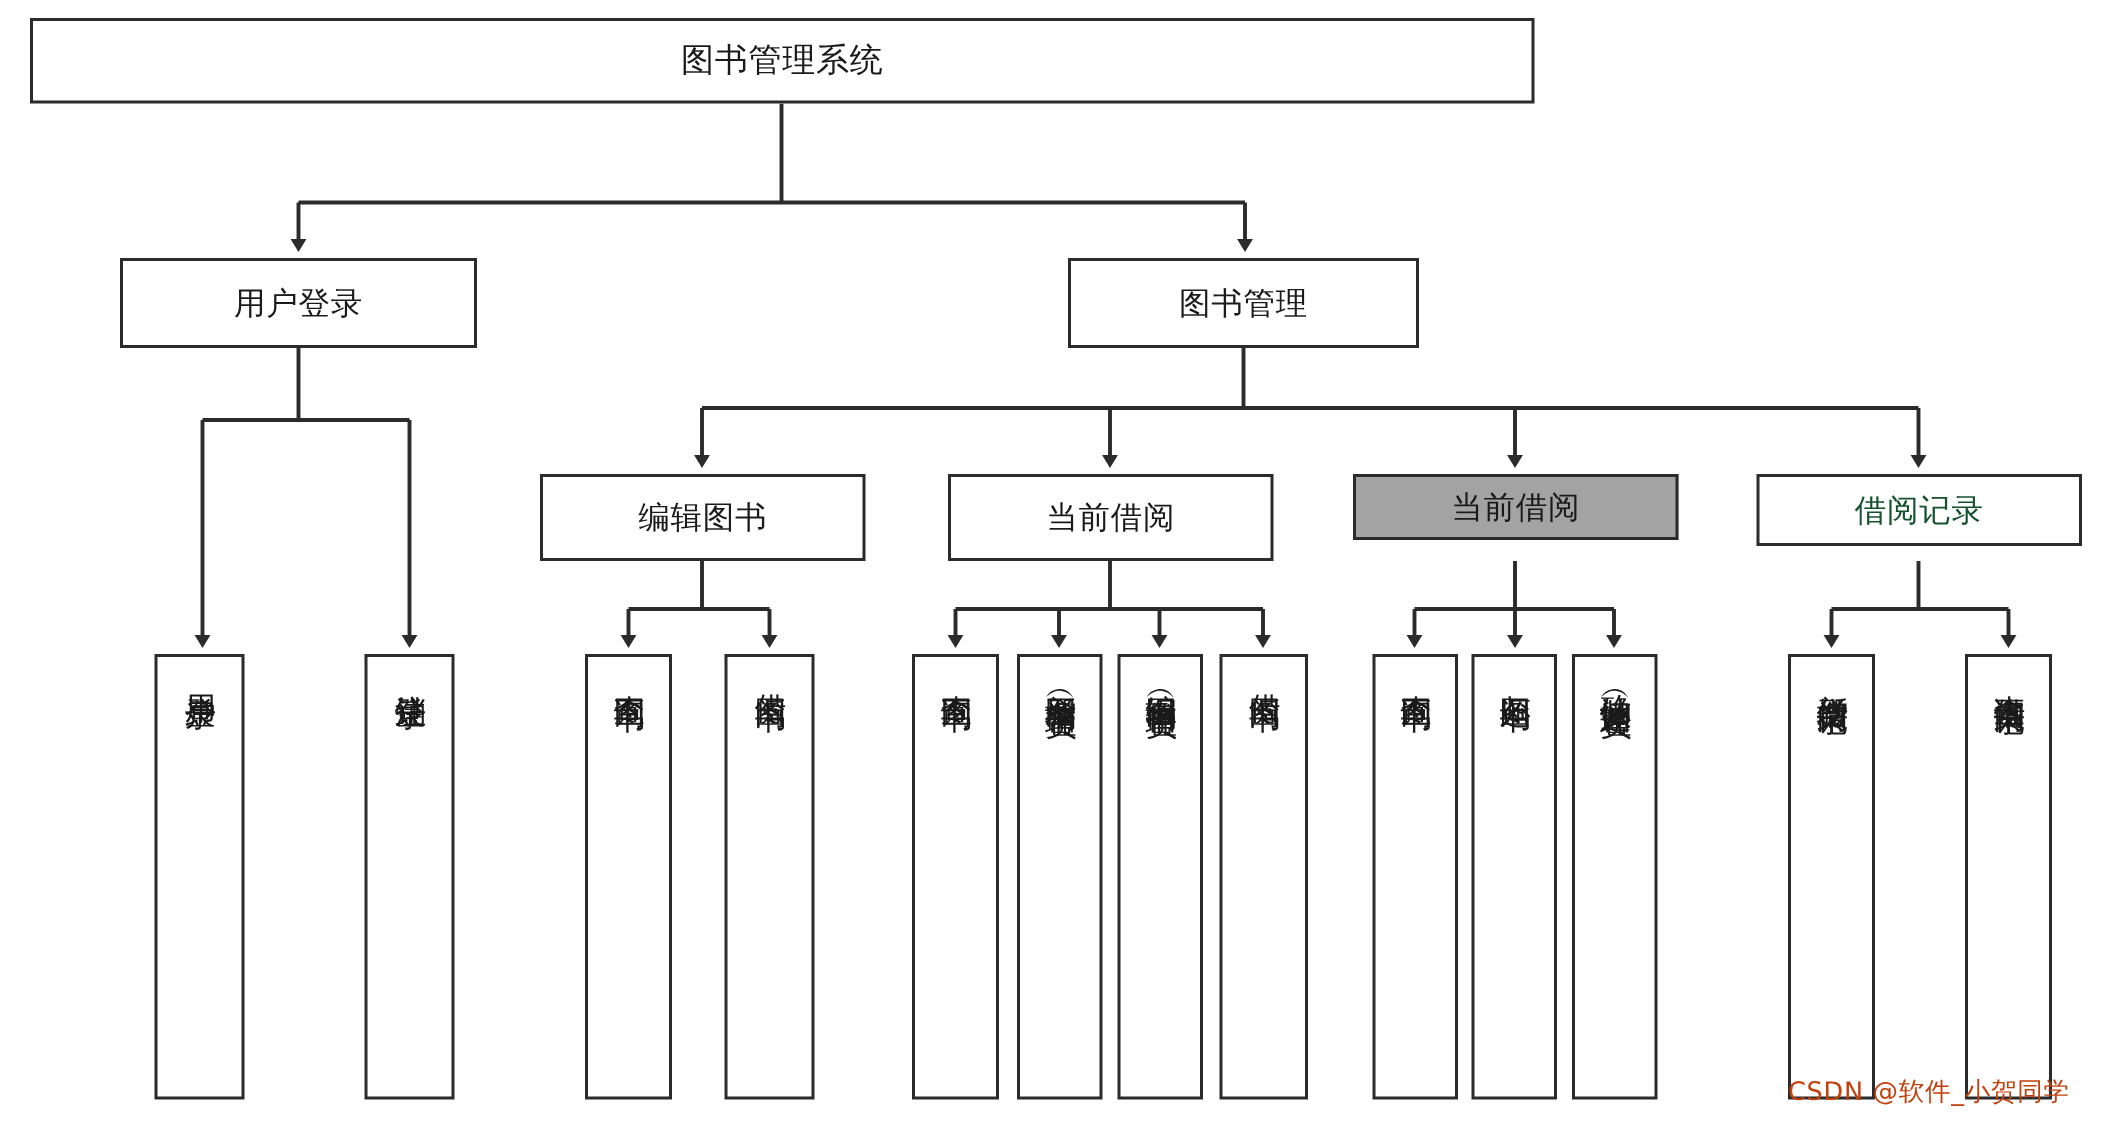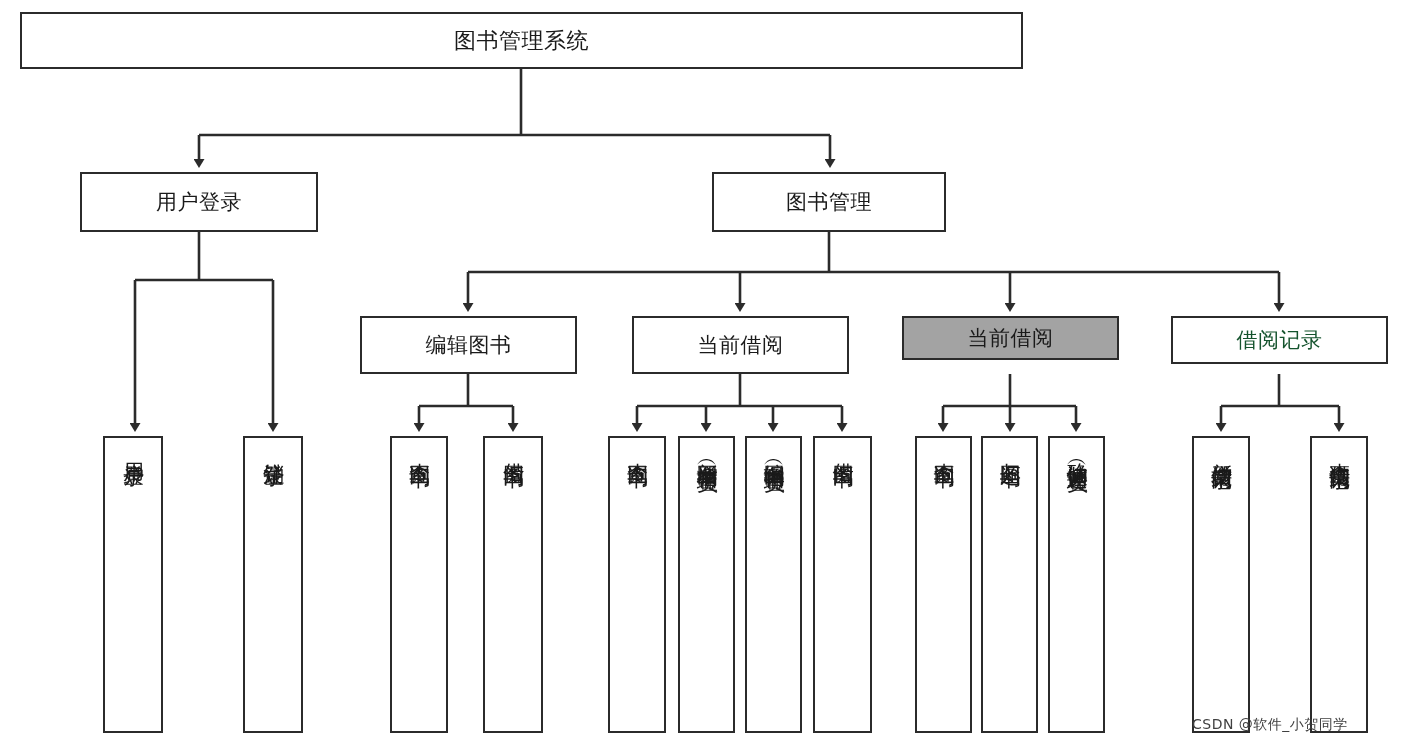--- a/index.html
+++ b/index.html
@@ -54,22 +54,22 @@
     writing-mode: vertical-rl;
     text-orientation: upright;
     font-size: 21px;
     line-height: 1.02;
     letter-spacing: 1.5px;
     white-space: nowrap;
   }
   .node.root .lbl { font-size: 22px; }
   .watermark {
     position: absolute;
-    font-size: 14px;
-    color: #404040;
+    font-size: 17px;
+    color: #c2410c;
     white-space: nowrap;
     letter-spacing: 0.5px;
     font-family: "DejaVu Sans", "Liberation Sans", sans-serif;
   }
 </style>
 </head>
 <body>
 
 <div id="canvas">
 

